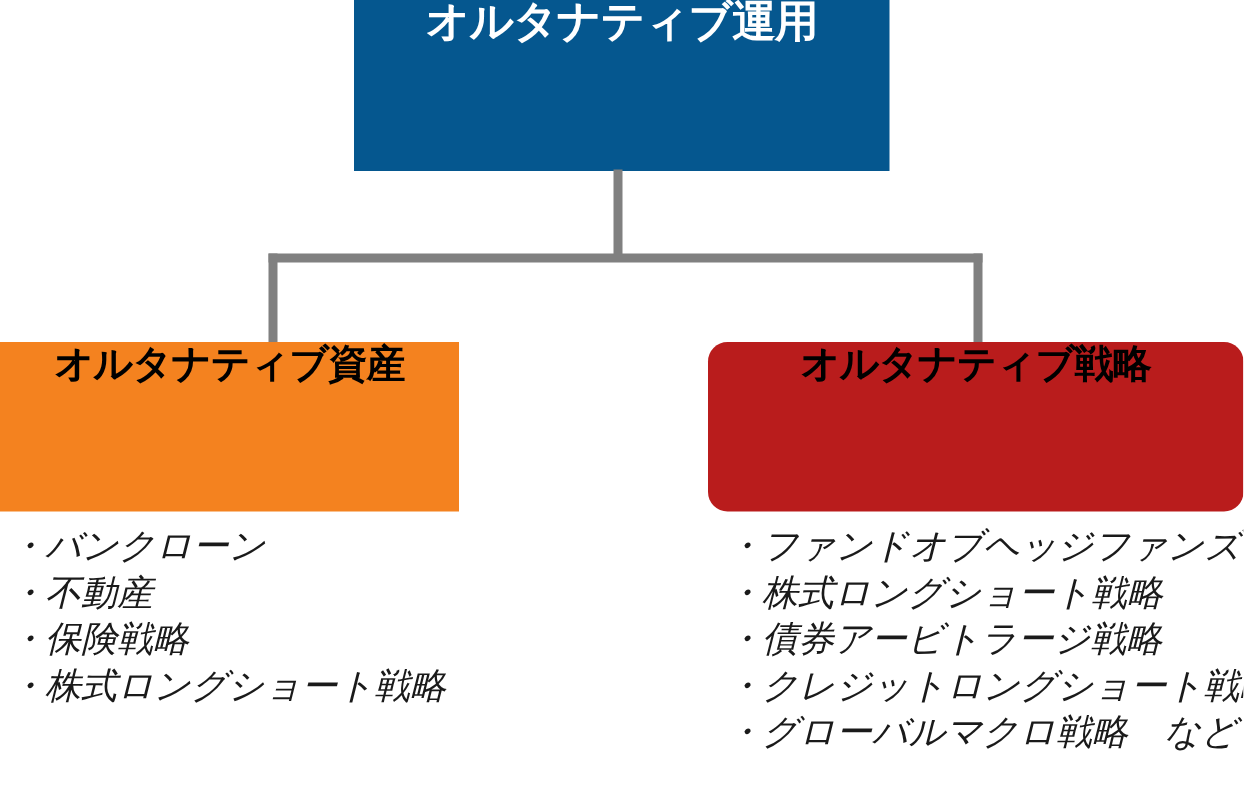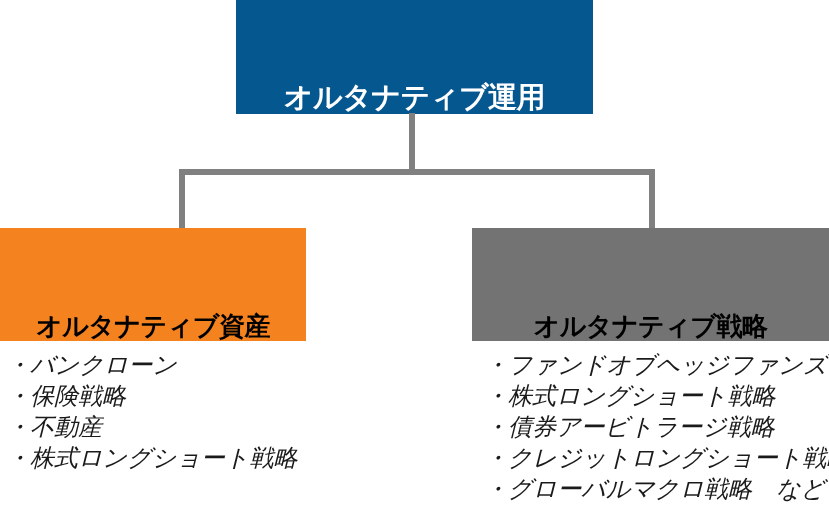--- a/index.html
+++ b/index.html
@@ -15,21 +15,21 @@
     width: 829px;
     height: 525px;
     background: #ffffff;
     overflow: hidden;
   }
 
   
   .node-box {
     position: absolute;
     display: flex;
-    align-items: flex-end;
+    align-items: flex-start;
     justify-content: center;
     text-align: center;
     box-sizing: border-box;
     font-weight: bold;
     letter-spacing: -0.5px;
     line-height: 1.1;
   }
 
   #root-box {
     left: 236px;
@@ -49,23 +49,24 @@
     background: #F4821F;
     color: #000000;
     font-size: 26px;
   }
 
   #strategy-box {
     left: 472px;
     top: 228px;
     width: 357px;
     height: 113px;
-    background: #737373;
+    background: #b91c1c;
     color: #000000;
     font-size: 26px;
+    border-radius: 13px;
   }
 
   
   .conn {
     position: absolute;
     background: #808080;
   }
   #conn-root-stem {
     left: 409px;
     top: 113px;
@@ -129,22 +130,22 @@
   <div id="conn-horizontal" class="conn"></div>
   <div id="conn-left-stem" class="conn"></div>
   <div id="conn-right-stem" class="conn"></div>
 
   <div id="asset-box" class="node-box">
     <span>オルタナティブ資産</span>
   </div>
 
   <ul id="asset-list" class="bullet-list">
     <li>・バンクローン</li>
+    <li>・不動産</li>
     <li>・保険戦略</li>
-    <li>・不動産</li>
     <li>・株式ロングショート戦略</li>
   </ul>
 
   <div id="strategy-box" class="node-box">
     <span>オルタナティブ戦略</span>
   </div>
 
   <ul id="strategy-list" class="bullet-list">
     <li>・ファンドオブヘッジファンズ</li>
     <li>・株式ロングショート戦略</li>

